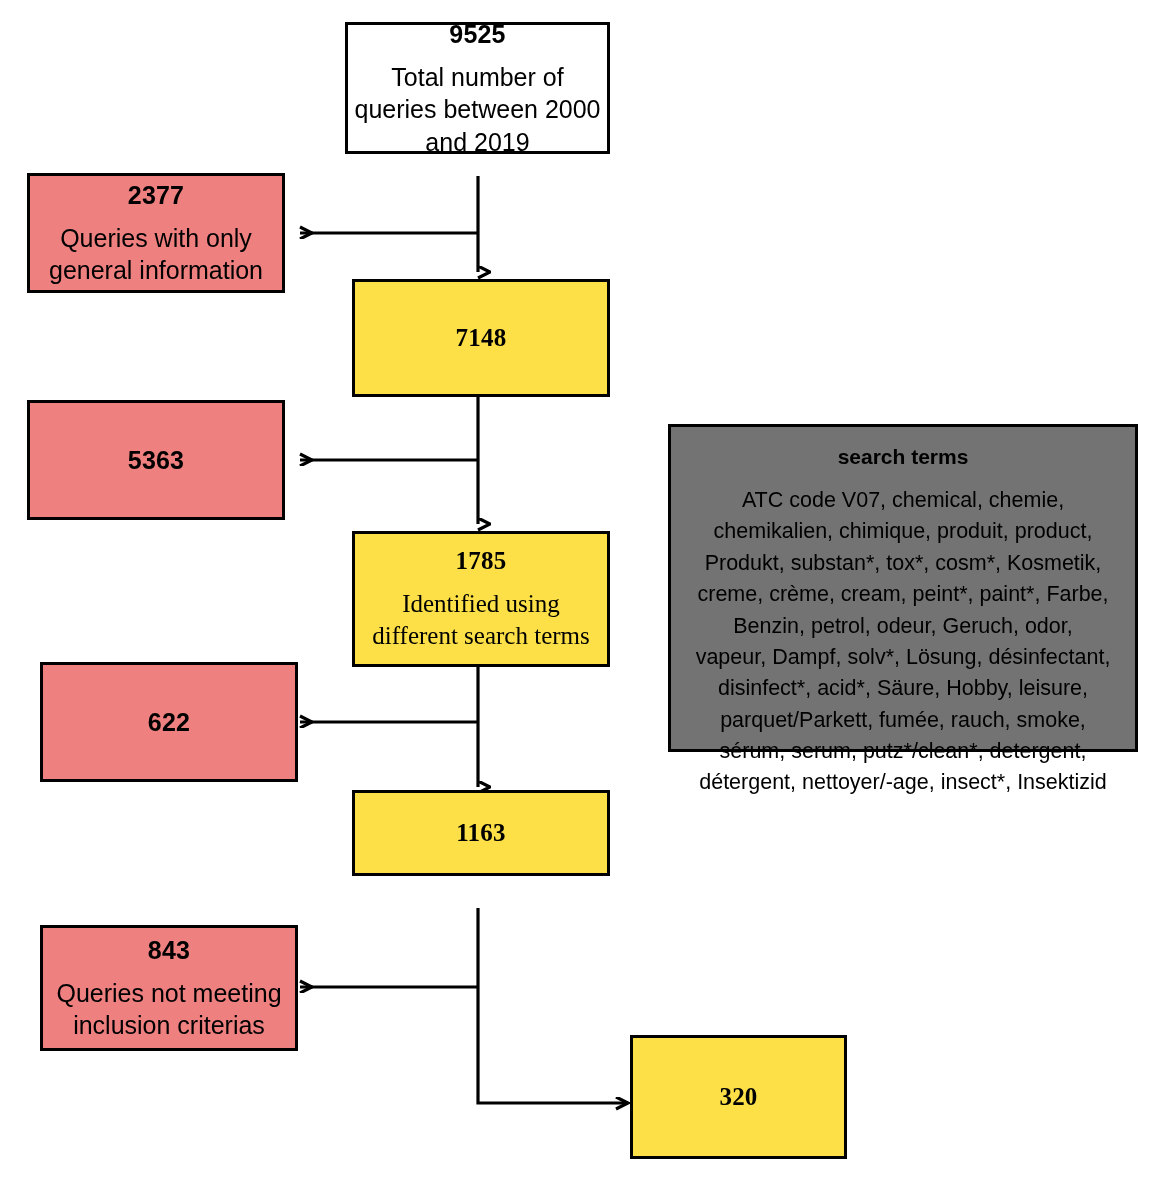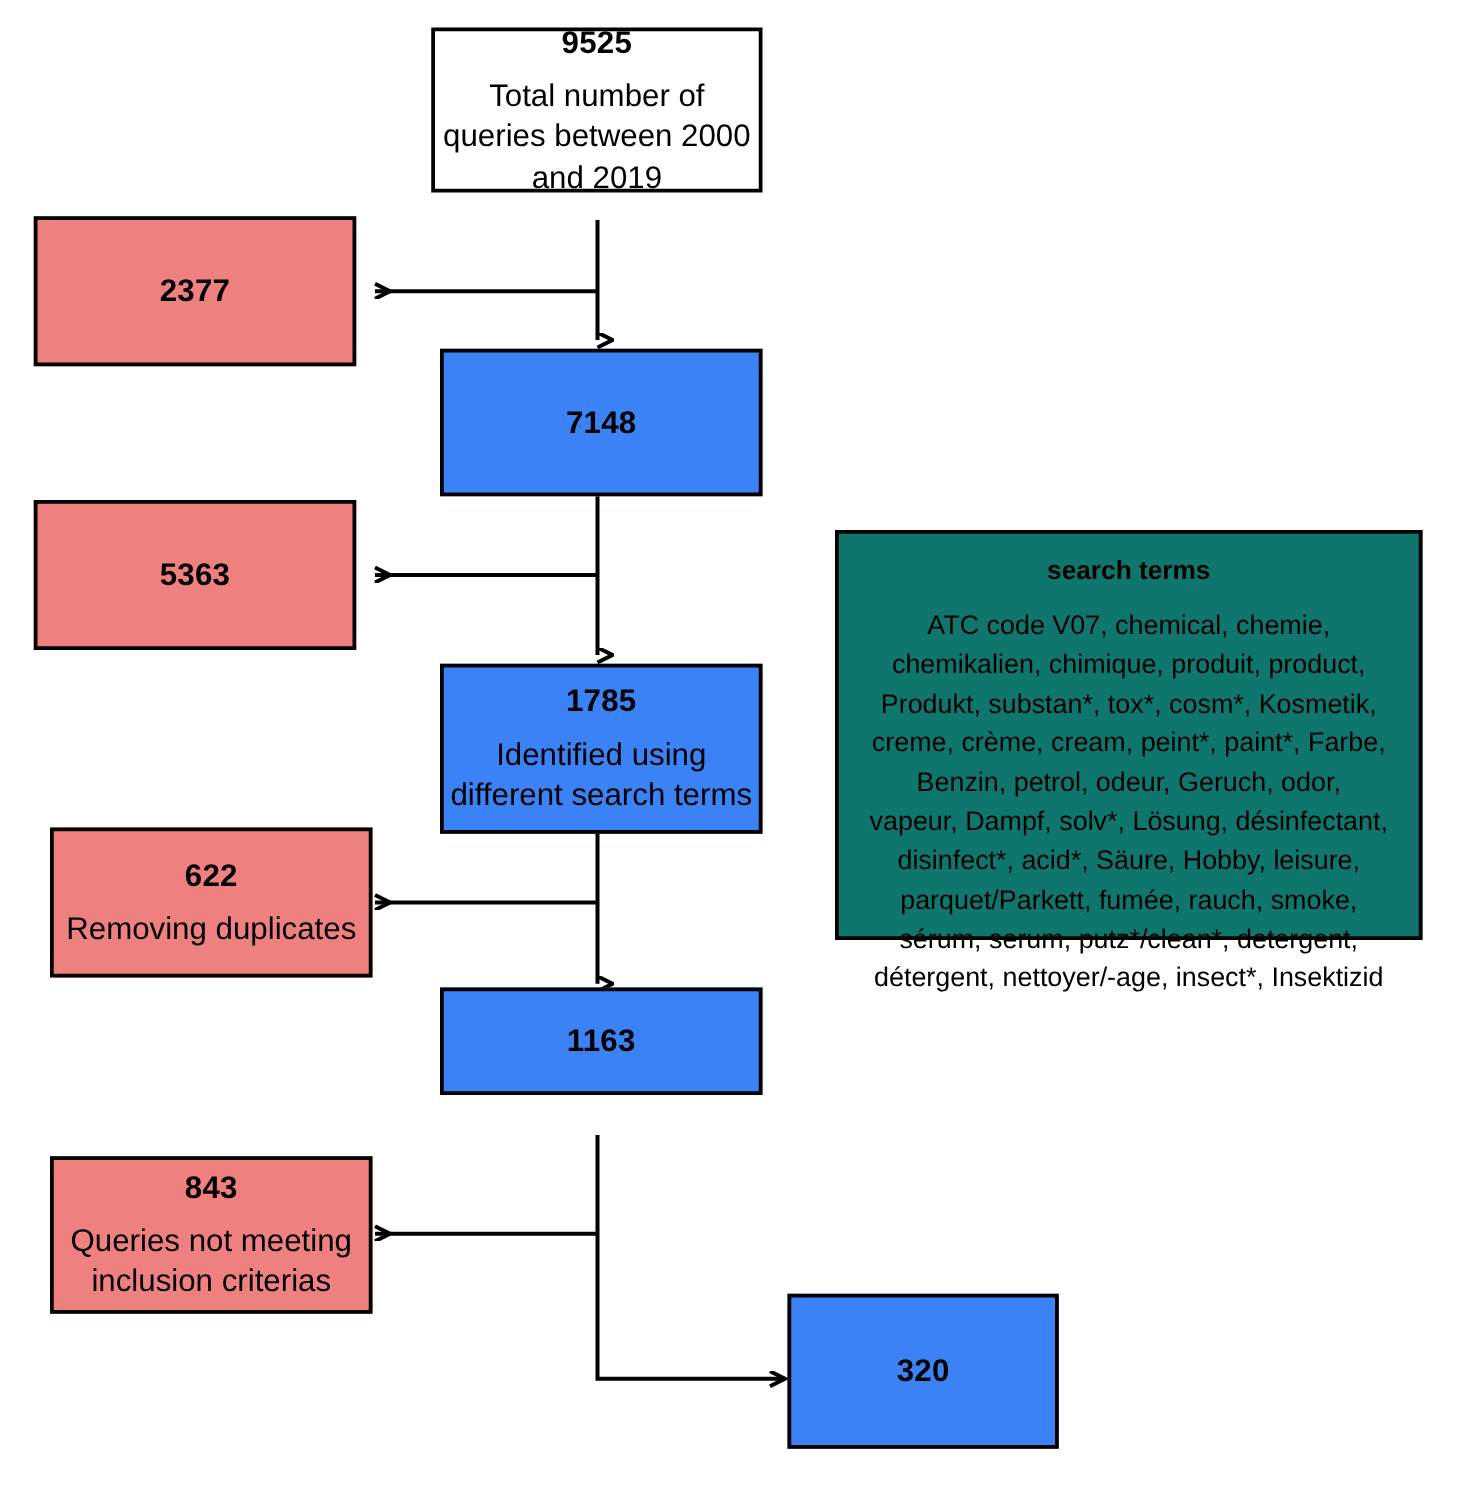--- a/index.html
+++ b/index.html
@@ -23,42 +23,42 @@
     box-sizing: border-box;
     border: 3px solid #000000;
     display: flex;
     flex-direction: column;
     align-items: center;
     justify-content: center;
     text-align: center;
     line-height: 1.3;
   }
   .node.white  { background: #ffffff; }
-  .node.green  { background: #3b82f6; }
+  .node.green  { background: #fde047; font-family: Liberation Serif, serif; }
   .node.red    { background: #ef8080; }
 
   .node .count {
     font-weight: bold;
     font-size: 25px;
     letter-spacing: 0.2px;
   }
   .node .label {
     font-size: 25px;
     font-weight: normal;
     padding: 0 4px;
     margin-top: 10px;
   }
   .node .count.solo { margin: 0; }
 
   
   #search-terms-box {
     position: absolute;
     box-sizing: border-box;
     border: 3px solid #000000;
-    background: #0f766e;
+    background: #737373;
     display: flex;
     flex-direction: column;
     align-items: center;
     justify-content: flex-start;
     text-align: center;
   }
   #search-terms-box .st-title {
     font-weight: bold;
     font-size: 21px;
     margin-top: 18px;
@@ -117,38 +117,38 @@
     </g>
   </svg>
 
   <div class="node white" style="left:345px; top:22px; width:265px; height:132px;">
     <div class="count">9525</div>
     <div class="label">Total number of queries between 2000 and 2019</div>
   </div>
 
   <div class="node red" style="left:27px; top:173px; width:258px; height:120px;">
     <div class="count">2377</div>
+    <div class="label">Queries with only general information</div>
   </div>
 
   <div class="node green" style="left:352px; top:279px; width:258px; height:118px;">
     <div class="count solo">7148</div>
   </div>
 
   <div class="node red" style="left:27px; top:400px; width:258px; height:120px;">
     <div class="count">5363</div>
   </div>
 
   <div class="node green" style="left:352px; top:531px; width:258px; height:136px;">
     <div class="count">1785</div>
     <div class="label">Identified using different search terms</div>
   </div>
 
   <div class="node red" style="left:40px; top:662px; width:258px; height:120px;">
     <div class="count">622</div>
-    <div class="label">Removing duplicates</div>
   </div>
 
   <div class="node green" style="left:352px; top:790px; width:258px; height:86px;">
     <div class="count solo">1163</div>
   </div>
 
   <div class="node red" style="left:40px; top:925px; width:258px; height:126px;">
     <div class="count">843</div>
     <div class="label">Queries not meeting inclusion criterias</div>
   </div>

